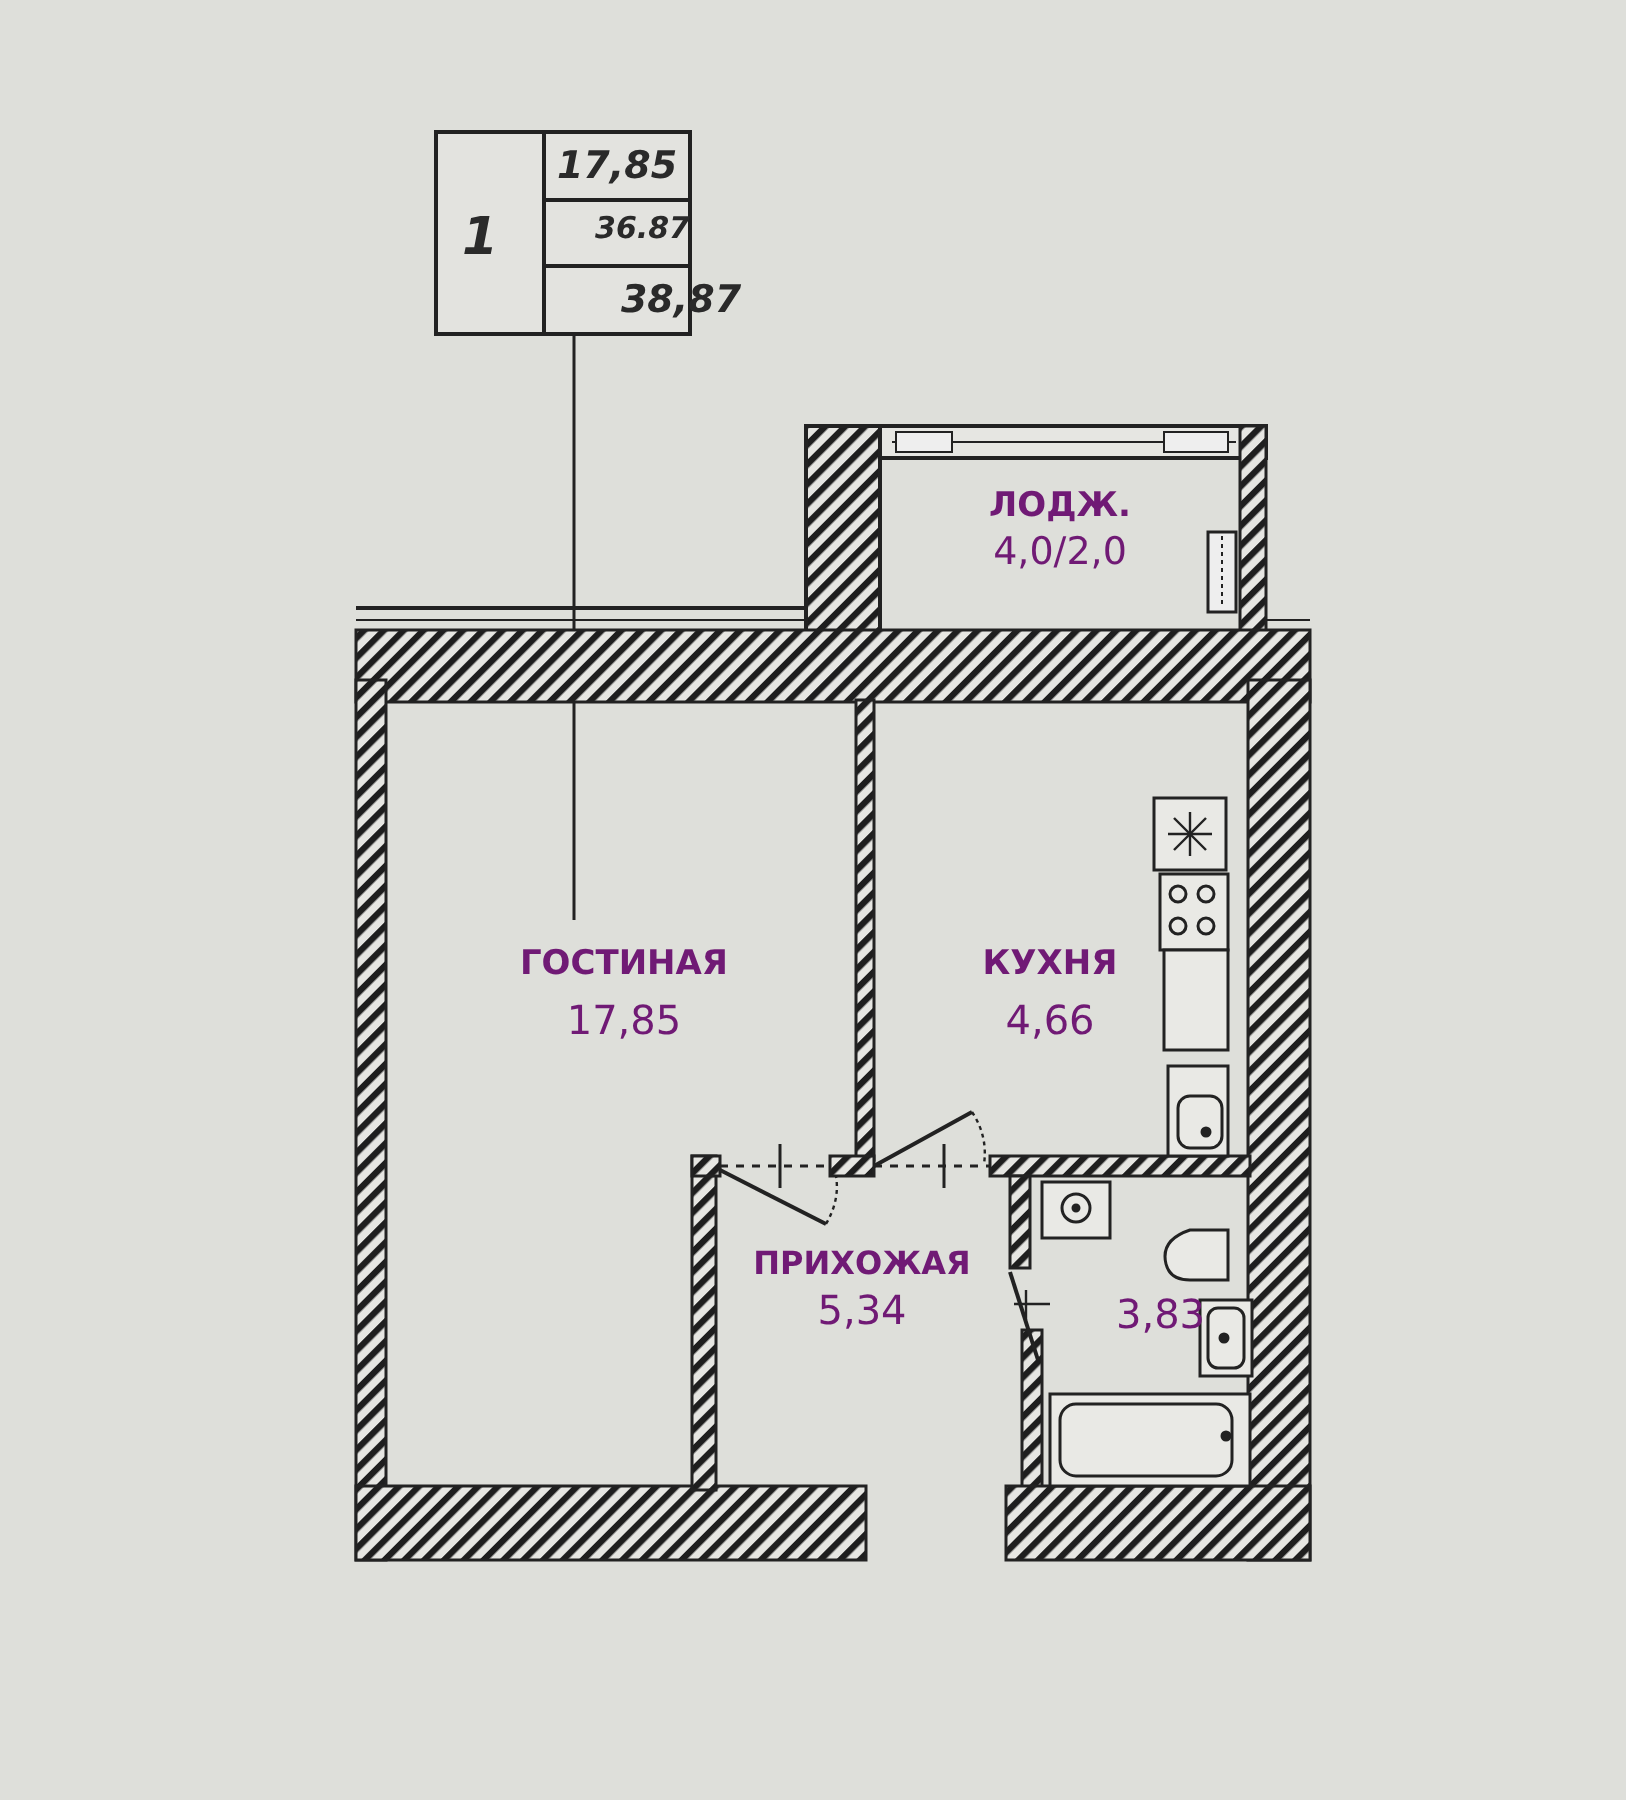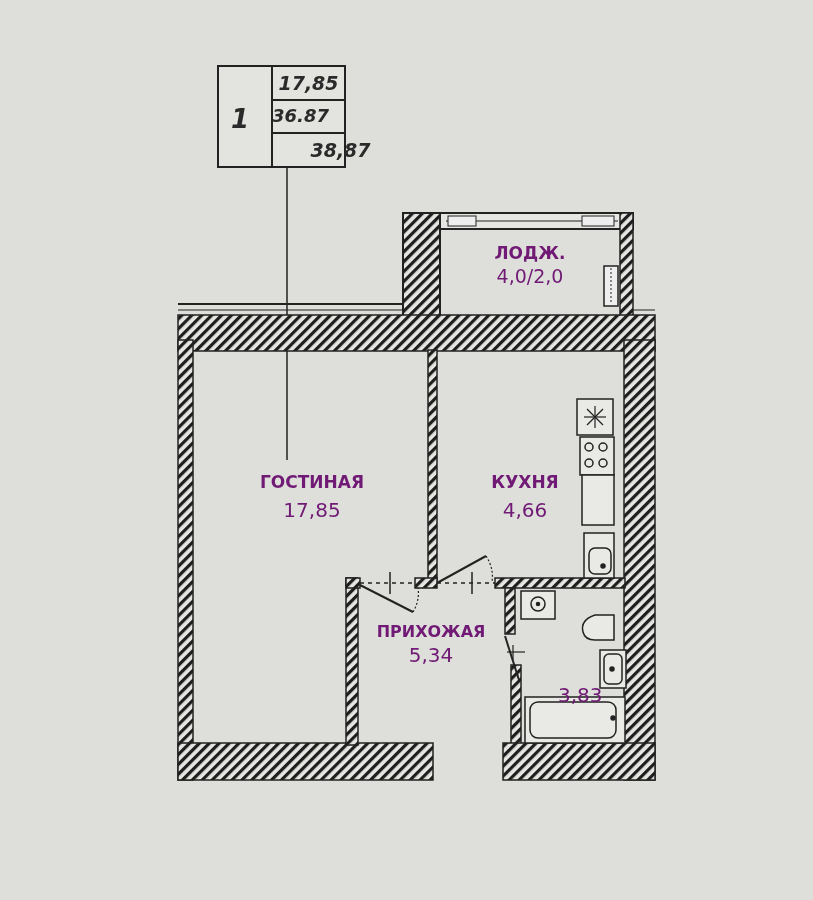--- a/index.html
+++ b/index.html
@@ -1,21 +1,21 @@
 <!DOCTYPE html>
 <html><head>
 <meta charset="utf-8">
 <style>
   html, body { margin:0; padding:0; }
   body { width:813px; height:900px; background:#dcdcd7; position:relative; overflow:hidden; font-family:"DejaVu Sans", sans-serif; }
   .page { position:absolute; left:0; top:0; width:813px; height:900px; background:#dedfda; }
   svg { position:absolute; left:0; top:0; }
   .lbl { position:absolute; color:#701a75; text-align:center; font-family:"DejaVu Sans", sans-serif; letter-spacing:0px; }
   .room-name { font-size:17px; font-weight:bold; }
-  .room-area { font-size:20px;margin-top:38px; }
+  .room-area { font-size:20px; }
   .box-num { position:absolute; font-family:"DejaVu Sans", sans-serif; font-style:italic; color:#2a2a2a; font-weight:bold; }
   .watermark { position:absolute; font-family:"DejaVu Sans", sans-serif; font-size:52px; font-weight:bold; color:rgba(255,255,255,0.55); letter-spacing:-1px; }
 </style>
 </head>
 <body>
 
 <div class="page">
 
 <svg width="813" height="900" viewBox="0 0 813 900">
   <defs>
@@ -118,21 +118,21 @@
     <rect x="604" y="654" width="18" height="30" rx="5"></rect>
     <circle cx="612" cy="669" r="2" fill="#222"></circle>
     <rect x="525" y="697" width="100" height="46"></rect>
     <rect x="530" y="702" width="86" height="36" rx="8"></rect>
     <circle cx="613" cy="718" r="2" fill="#222"></circle>
   </g>
 </svg>
 
 <div class="box-num" style="left:230px; top:104px; font-size:26px; width:20px; text-align:center;">1</div>
 <div class="box-num" style="left:272px; top:72px; width:73px; text-align:center; font-size:19px;">17,85</div>
-<div class="box-num" style="left:272px; top:105px; width:73px; text-align:left; font-size:18px;">36.87</div>
+<div class="box-num" style="left:272px; top:105px; width:73px; text-align:right; font-size:15px;">36.87</div>
 <div class="box-num" style="left:272px; top:139px; width:73px; text-align:center; font-size:19px;margin-left:32px;">38,87</div>
 
 <div class="lbl" style="left:460px; top:243px; width:140px;">
   <div class="room-name">ЛОДЖ.</div>
   <div class="room-area" style="font-size:19px; margin-top:2px;">4,0/2,0</div>
 </div>
 
 <div class="lbl" style="left:222px; top:472px; width:180px;">
   <div class="room-name">ГОСТИНАЯ</div>
   <div class="room-area" style="margin-top:6px;">17,85</div>

